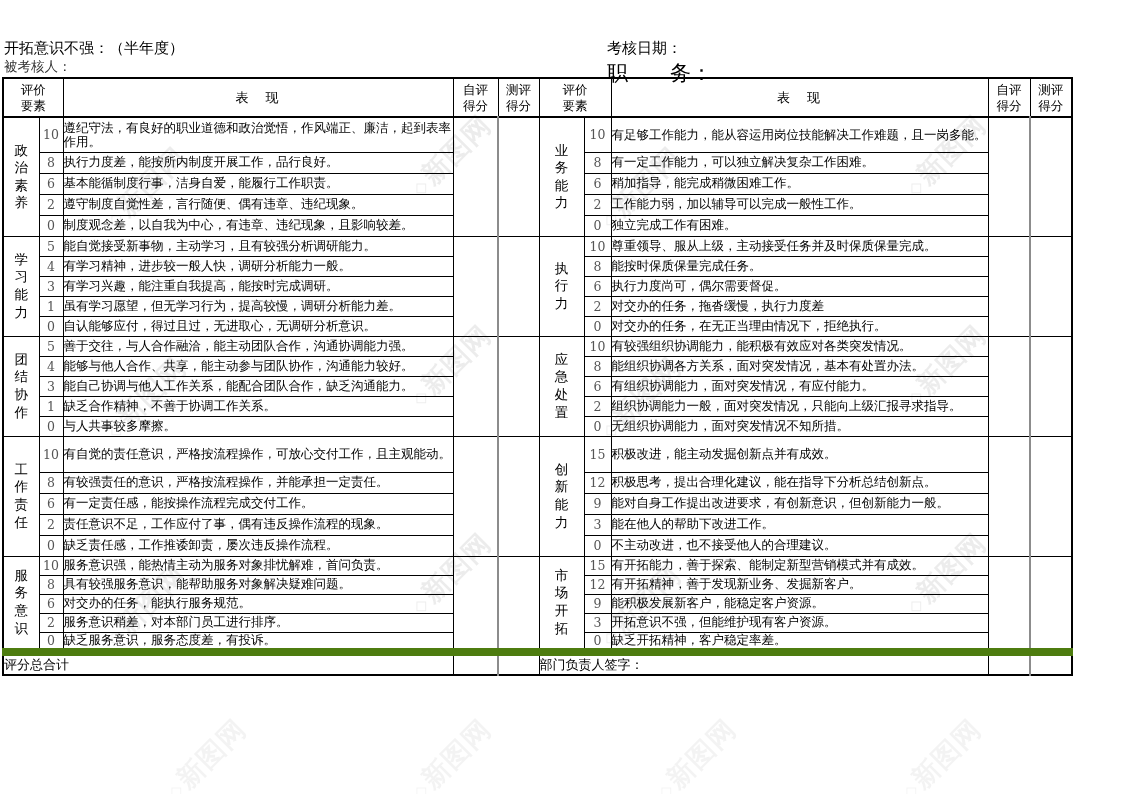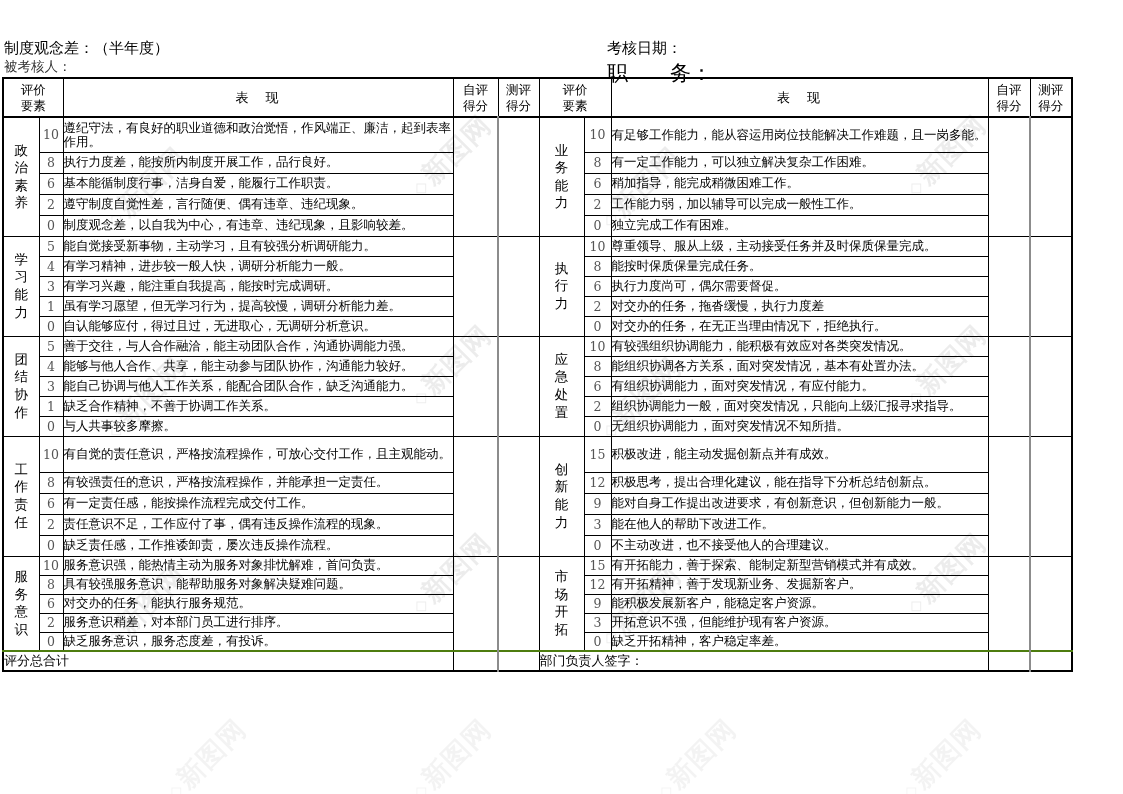--- a/index.html
+++ b/index.html
@@ -17,21 +17,21 @@
   #eval-table td,#eval-table th{border:1px solid #000;padding:0;overflow:hidden;vertical-align:middle;}
   #eval-table thead tr{height:39px;border-bottom:2px solid #000;}
   #eval-table th{font-weight:normal;font-size:13px;background:transparent;}
   .wrap2{width:30px;margin:0 auto;word-break:break-all;line-height:1.25;text-align:center;font-size:12.5px;}
   .perf-h{text-align:center;font-size:13.5px;letter-spacing:2px;}
   .vert{width:15px;margin:0 auto;word-break:break-all;line-height:1.3;font-size:13.5px;text-align:center;}
   .score-td{text-align:center;font-family:"DejaVu Serif",serif;color:#555;font-size:12.5px;}
   .text-td{font-size:12.5px;line-height:1.14;padding:1px 2px 0 3px;text-align:left;}
   .grayleft{border-left:2px solid #8c8c8c !important;}
   .sec-first td{border-top:2px solid #000;}
-  .footer-row{height:16px;border-top:2px solid #4d7c0f;}
+  .footer-row{height:16px;border-top:8px solid #4d7c0f;}
   .footer-label{font-size:13px;padding-left:3px;text-align:left;}
   .note{position:absolute;left:3px;top:676px;font-size:13.5px;}
   .wm{position:absolute;font-size:27px;color:#000;opacity:0.07;transform:rotate(-45deg);
       white-space:nowrap;letter-spacing:1px;pointer-events:none;font-weight:bold;}
   .wm-light{opacity:0.045;}
   .wm .glyph{font-size:18px;vertical-align:2px;margin-right:2px;}
 </style>
 </head>
 <body>
 
@@ -50,21 +50,21 @@
       <span class="wm" style="left: 895px; top: 556px;"><span class="glyph">◇</span><span>新图网</span></span>
       <span class="wm" style="left: 95px; top: 588px;"><span class="glyph">◇</span><span>新图网</span></span>
       <span class="wm" style="left: 590px; top: 588px;"><span class="glyph">◇</span><span>新图网</span></span>
       <span class="wm wm-light" style="left: 155px; top: 742px;"><span class="glyph">◇</span><span>新图网</span></span>
       <span class="wm wm-light" style="left: 400px; top: 742px;"><span class="glyph">◇</span><span>新图网</span></span>
       <span class="wm wm-light" style="left: 645px; top: 742px;"><span class="glyph">◇</span><span>新图网</span></span>
       <span class="wm wm-light" style="left: 890px; top: 742px;"><span class="glyph">◇</span><span>新图网</span></span>
     </div>
 
 
-  <div class="meta m1">制度观念差：（半年度）</div>
+  <div class="meta m1">开拓意识不强：（半年度）</div>
   <div class="meta m2">被考核人：</div>
   <div class="meta m3">考核日期：</div>
   <div class="meta m4">职　　务：</div>
 
   <table id="eval-table">
     <colgroup>
       <col style="width:36px">
         <col style="width:24px">
         <col style="width:390px">
         <col style="width:45px">

